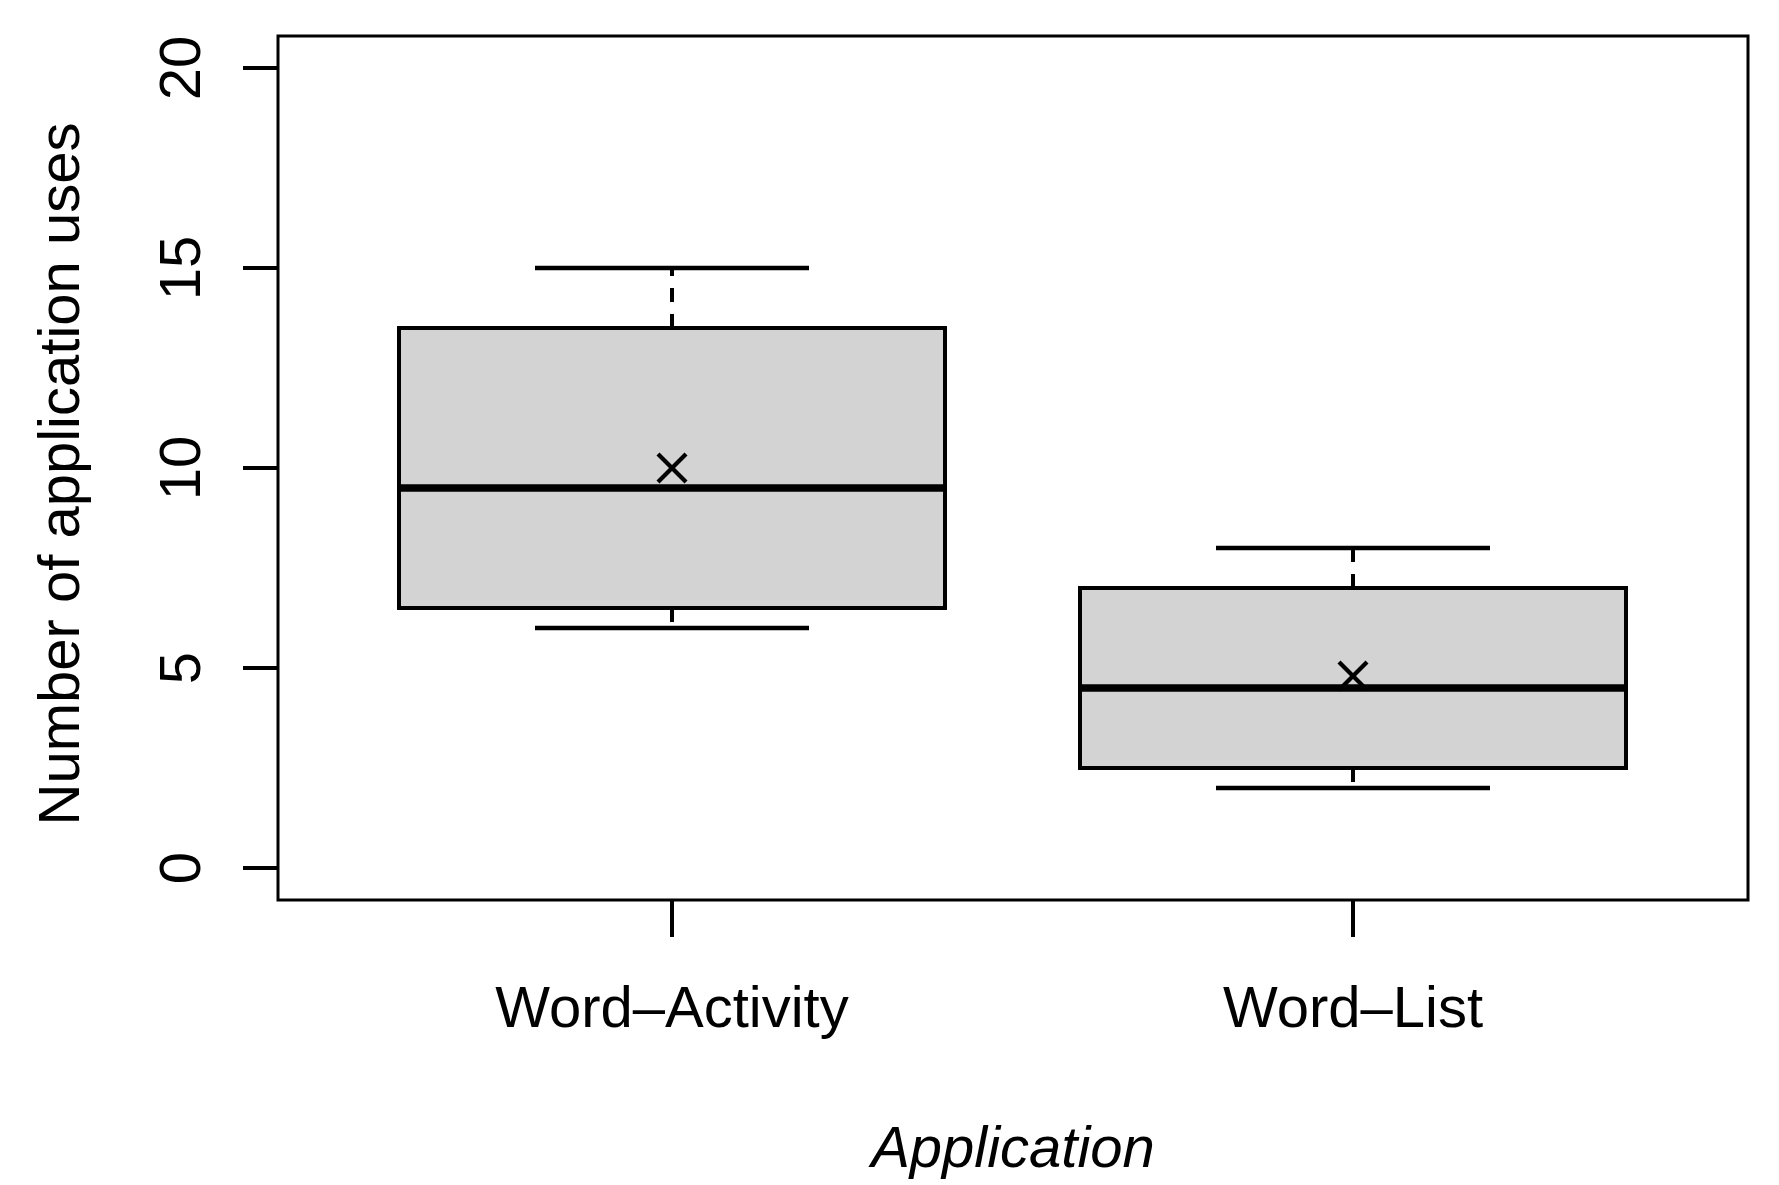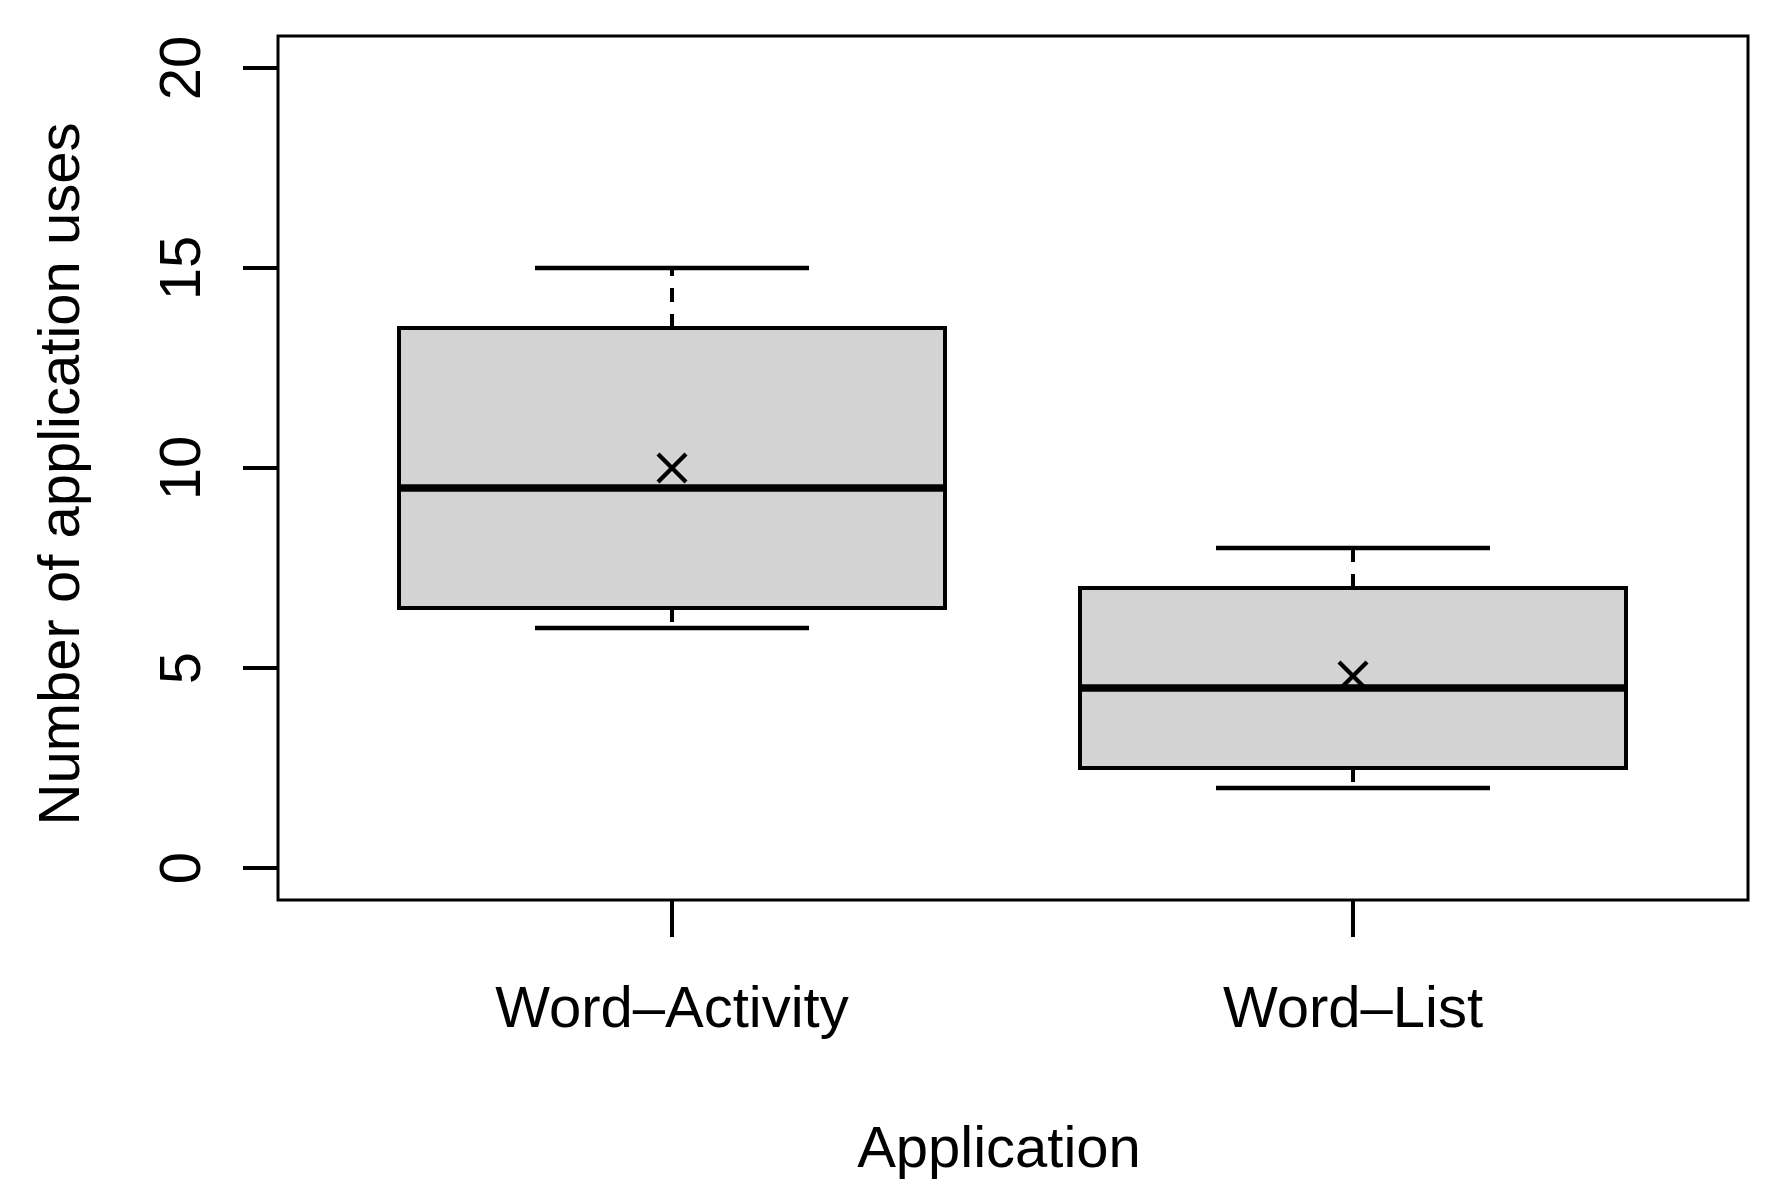--- a/index.html
+++ b/index.html
@@ -24,24 +24,25 @@
   }
   .axis-title {
     position: absolute;
     font-size: 58px;
     color: #000000;
     text-align: center;
     line-height: 70px;
     white-space: nowrap;
   }
   .x-axis-title {
-    left: 264px;
+    left: 278px;
     top: 1112px;
     width: 1470px;
     height: 70px;
+    font-style: italic;
   }
   .y-axis-title {
     left: -391px;
     top: 439px;
     width: 900px;
     height: 70px;
     transform: rotate(-90deg);
   }
 </style>
 </head>

